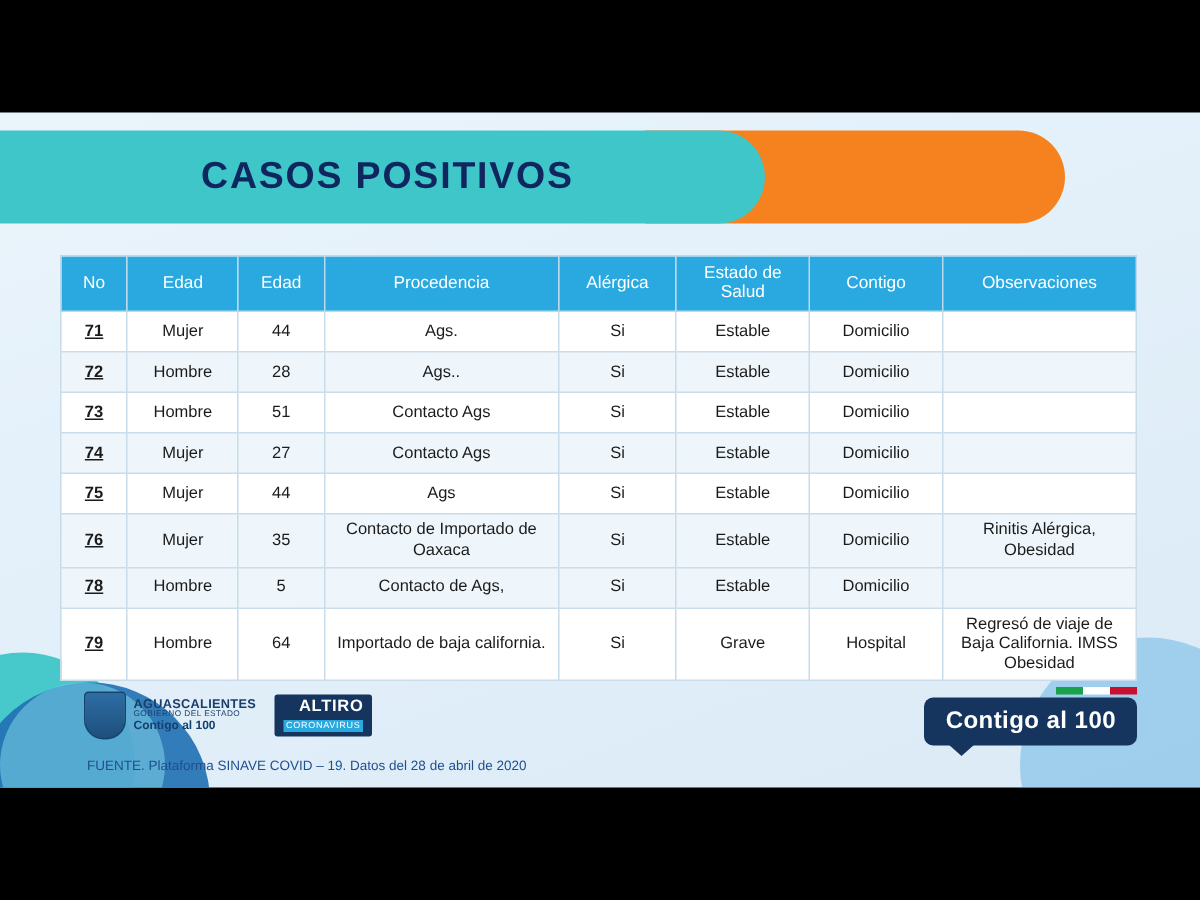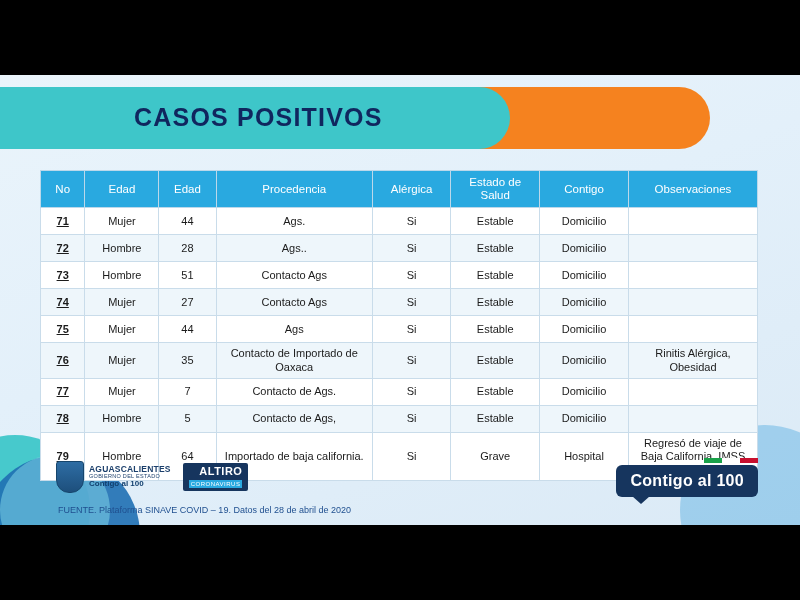--- a/index.html
+++ b/index.html
@@ -318,30 +318,20 @@
           </tr>
           <tr class="alt">
             <td class="no">76</td>
             <td>Mujer</td>
             <td>35</td>
             <td>Contacto de Importado de Oaxaca</td>
             <td>Si</td>
             <td>Estable</td>
             <td>Domicilio</td>
             <td>Rinitis Alérgica, Obesidad</td>
-          </tr>
-          <tr>
-            <td class="no">77</td>
-            <td>Mujer</td>
-            <td>7</td>
-            <td>Contacto de Ags.</td>
-            <td>Si</td>
-            <td>Estable</td>
-            <td>Domicilio</td>
-            <td></td>
           </tr>
           <tr class="alt">
             <td class="no">78</td>
             <td>Hombre</td>
             <td>5</td>
             <td>Contacto de Ags,</td>
             <td>Si</td>
             <td>Estable</td>
             <td>Domicilio</td>
             <td></td>

